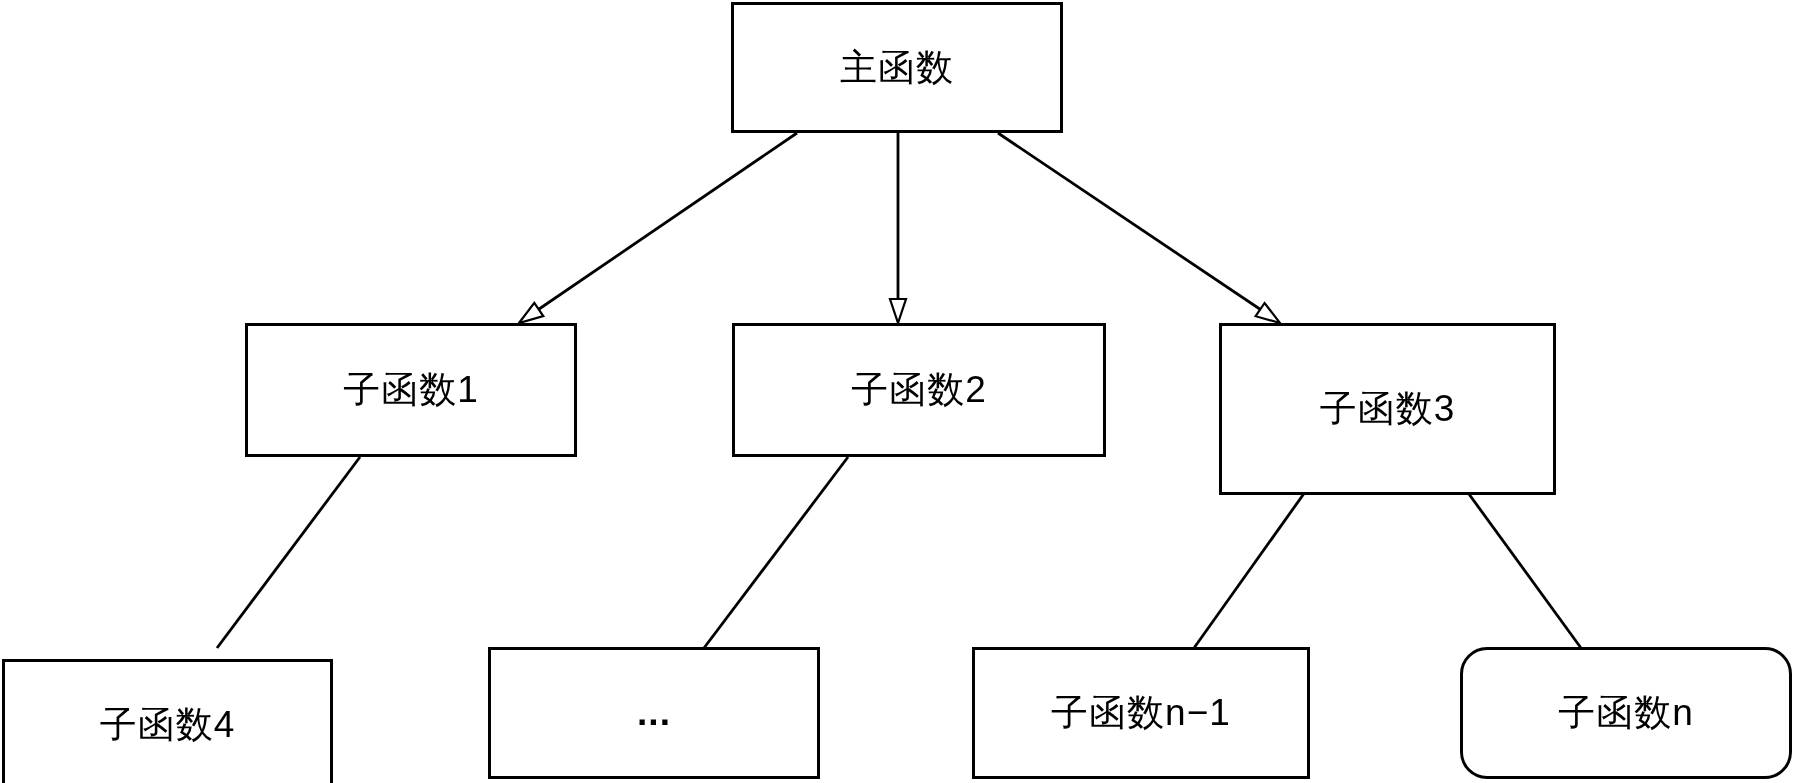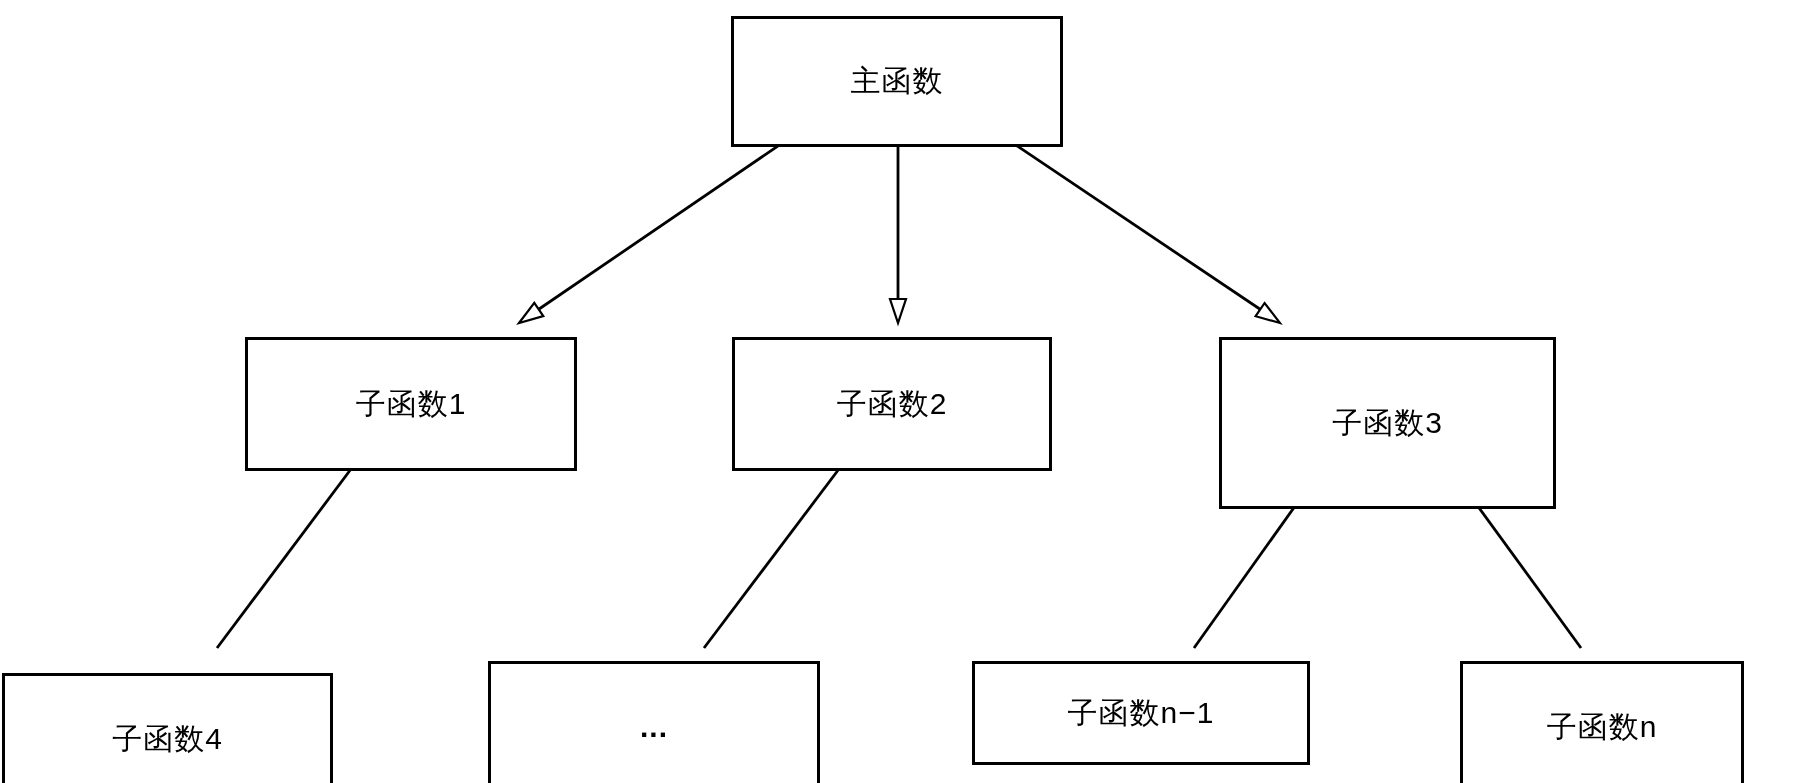--- a/index.html
+++ b/index.html
@@ -23,34 +23,33 @@
     height: 783px;
   }
   .node {
     position: absolute;
     box-sizing: border-box;
     border: 3px solid #000000;
     background: #ffffff;
     display: flex;
     align-items: center;
     justify-content: center;
-    font-size: 30px;
+    font-size: 37px;
     color: #000000;
     letter-spacing: 1px;
     white-space: nowrap;
-    margin-top: 14px;
   }
   .node--main { left: 731px; top: 2px;   width: 332px; height: 131px; }
   .node--sub1 { left: 245px; top: 323px; width: 332px; height: 134px; }
-  .node--sub2 { left: 732px; top: 323px; width: 320px; height: 134px; }
+  .node--sub2 { left: 732px; top: 323px; width: 374px; height: 134px; }
   .node--sub3 { left: 1219px; top: 323px; width: 337px; height: 172px; }
   .node--sub4 { left: 2px;   top: 659px; width: 331px; height: 132px; }
   .node--dots { left: 488px; top: 647px; width: 332px; height: 132px; font-weight: 800; }
-  .node--subn1 { left: 972px; top: 647px; width: 338px; height: 104px; }
-  .node--subn { left: 1460px; top: 647px; width: 284px; height: 132px; }
+  .node--subn1 { left: 972px; top: 647px; width: 338px; height: 132px; }
+  .node--subn { left: 1460px; top: 647px; width: 332px; height: 132px; border-radius: 27px; }
   .edge-line {
     stroke: #000000;
     stroke-width: 2.8;
     fill: none;
   }
   .arrow-head {
     fill: #ffffff;
     stroke: #000000;
     stroke-width: 2.2;
     stroke-linejoin: miter;

